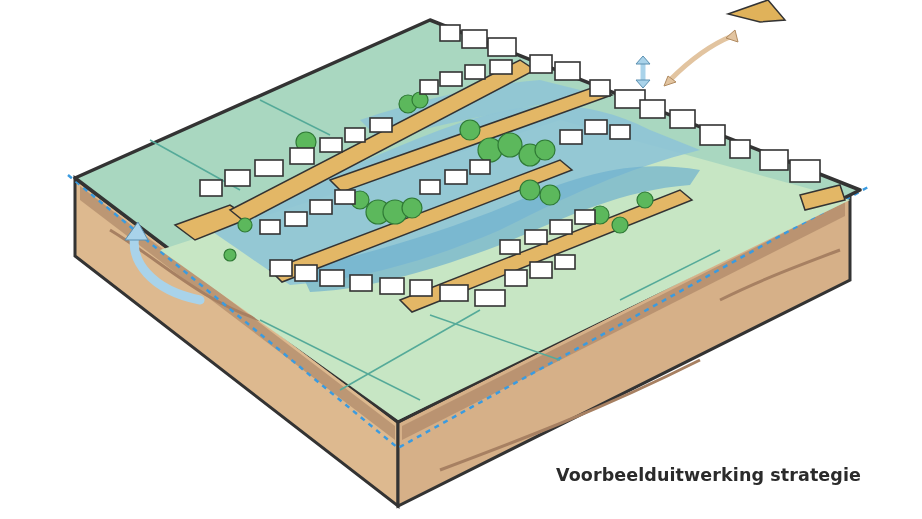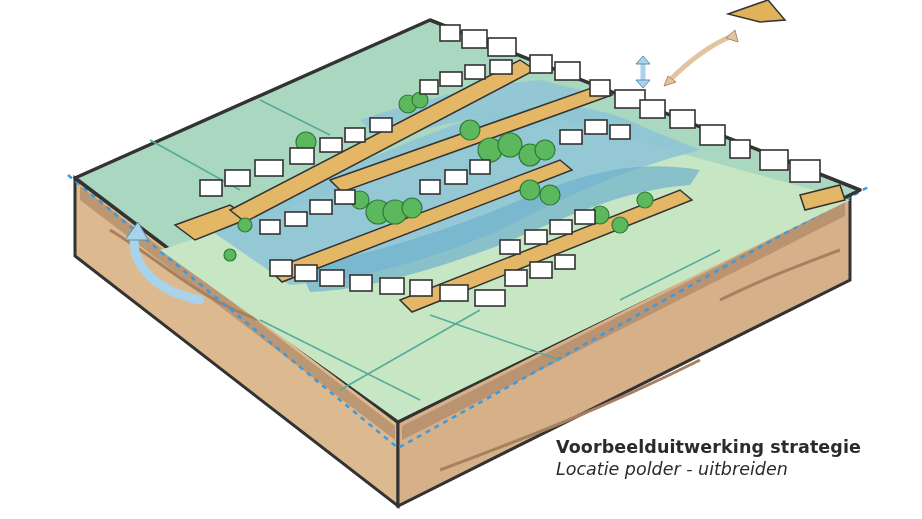--- a/index.html
+++ b/index.html
@@ -1,19 +1,19 @@
 <!DOCTYPE html>
 <html><head>
 <meta charset="utf-8">
 <style>
   html, body { margin:0; padding:0; background:#ffffff; }
   body { width:922px; height:519px; position:relative; overflow:hidden; font-family:"DejaVu Sans", "Liberation Sans", sans-serif; }
   #scene { position:absolute; left:0; top:0; width:922px; height:519px; }
   .caption { position:absolute; left:556px; top:436px; color:#2b2b2b; line-height:22px; }
-  .caption .title { font-weight:bold; font-size:17.5px; letter-spacing:0.1px; }
+  .caption .title { font-weight:bold; font-size:17.5px; letter-spacing:0.1px;margin-top:28px; }
   .caption .sub { font-style:italic; font-size:17.5px; font-weight:normal; }
 </style>
 </head>
 <body>
 
 <svg id="scene" viewBox="0 0 922 519" xmlns="http://www.w3.org/2000/svg">
 
   <g>
     <polygon points="75,178 398,422 398,506 75,256" fill="#ddb98f" stroke="#333" stroke-width="3"></polygon>
     <polygon points="398,422 850,195 850,280 398,506" fill="#d6b088" stroke="#333" stroke-width="3"></polygon>
@@ -145,14 +145,13 @@
     <polygon points="664,86 668,76 676,82" fill="#e2c4a0" stroke="#b08a60" stroke-width="1"></polygon>
   </g>
 
   <g>
     <polygon points="728,14 768,0 785,20 760,22" fill="#e0b25a" stroke="#333" stroke-width="1.5"></polygon>
   </g>
 </svg>
 
 <div class="caption">
   <div class="title">Voorbeelduitwerking strategie</div>
-  <div class="sub">Locatie polder - uitbreiden</div>
 </div>
 
 </body></html>

